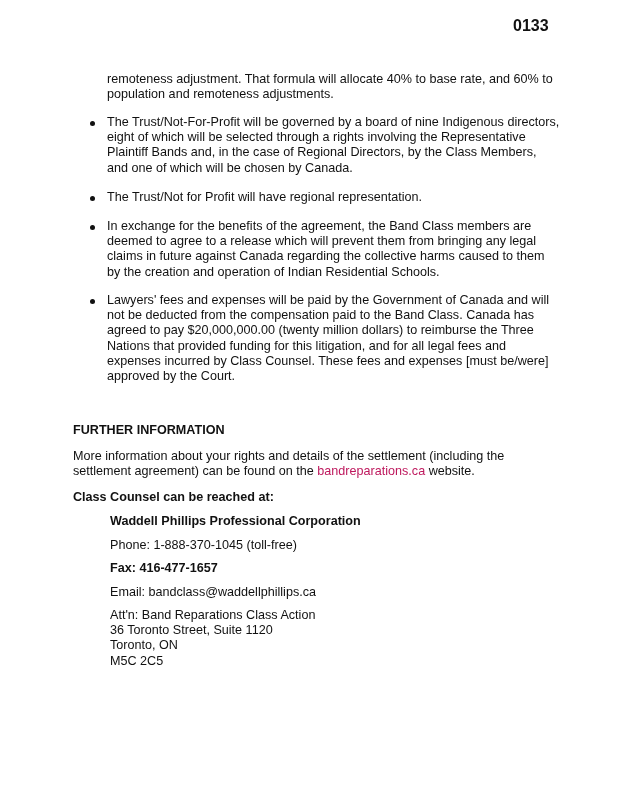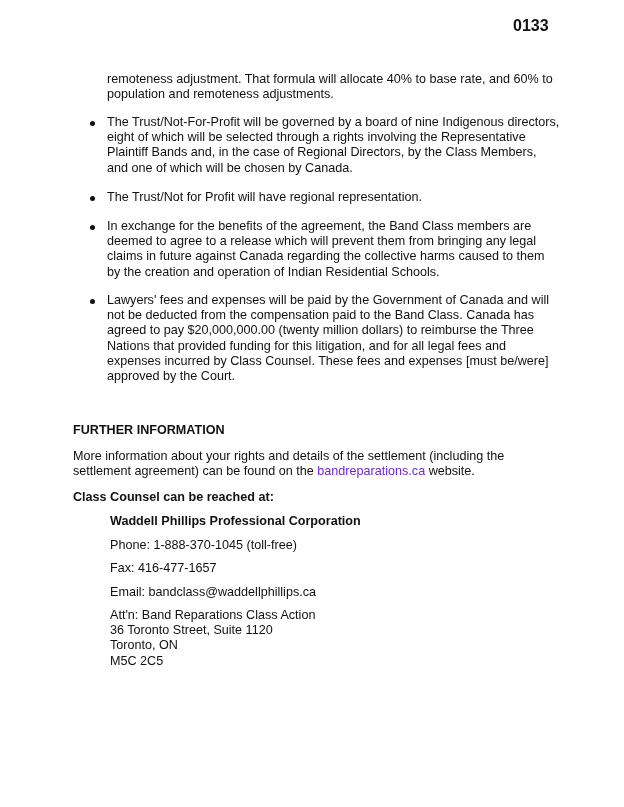--- a/index.html
+++ b/index.html
@@ -3,21 +3,21 @@
 <meta charset="utf-8">
 <style>
   html, body { margin: 0; padding: 0; background: #ffffff; }
   body { width: 624px; height: 807px; position: relative; overflow: hidden;
          font-family: "Liberation Sans", sans-serif; color: #111111; font-size: 12.6px; }
   .abs { position: absolute; }
   .pagenum { top: 17px; left: 513px; font-weight: bold; font-size: 16px; }
   .line { line-height: 15.2px; white-space: nowrap; }
   .bullet { position: absolute; width: 5px; height: 5px; border-radius: 50%; background: #111; }
   .heading { font-weight: bold; }
-  .link { color: #6d28d9; }
+  .link { color: #be185d; }
   .bold { font-weight: bold; }
 </style>
 </head>
 <body>
 
 <div class="abs pagenum">0133</div>
 
 <div class="abs" style="top:72px; left:107px;">
   <div class="line">remoteness adjustment. That formula will allocate 40% to base rate, and 60% to</div>
   <div class="line">population and remoteness adjustments.</div>
@@ -58,21 +58,21 @@
 
 <div class="abs" style="top:449px; left:73px;">
   <div class="line">More information about your rights and details of the settlement (including the</div>
   <div class="line"><span>settlement agreement) can be found on the </span><span class="link">bandreparations.ca</span><span> website.</span></div>
 </div>
 
 <div class="abs line" style="top:490px; left:73px;font-weight:bold;">Class Counsel can be reached at:</div>
 
 <div class="abs line bold" style="top:514px; left:110px;text-align:right;">Waddell Phillips Professional Corporation</div>
 <div class="abs line" style="top:538px; left:110px;">Phone: 1-888-370-1045 (toll-free)</div>
-<div class="abs line" style="top:561px; left:110px;">Fax: 416-477-1657</div>
+<div class="abs line" style="top:561px; left:110px;font-weight:bold;">Fax: 416-477-1657</div>
 <div class="abs line" style="top:585px; left:110px;">Email: bandclass@waddellphillips.ca</div>
 
 <div class="abs" style="top:608px; left:110px;">
   <div class="line">Att'n: Band Reparations Class Action</div>
   <div class="line">36 Toronto Street, Suite 1120</div>
   <div class="line">Toronto, ON</div>
   <div class="line">M5C 2C5</div>
 </div>
 
 </body></html>

